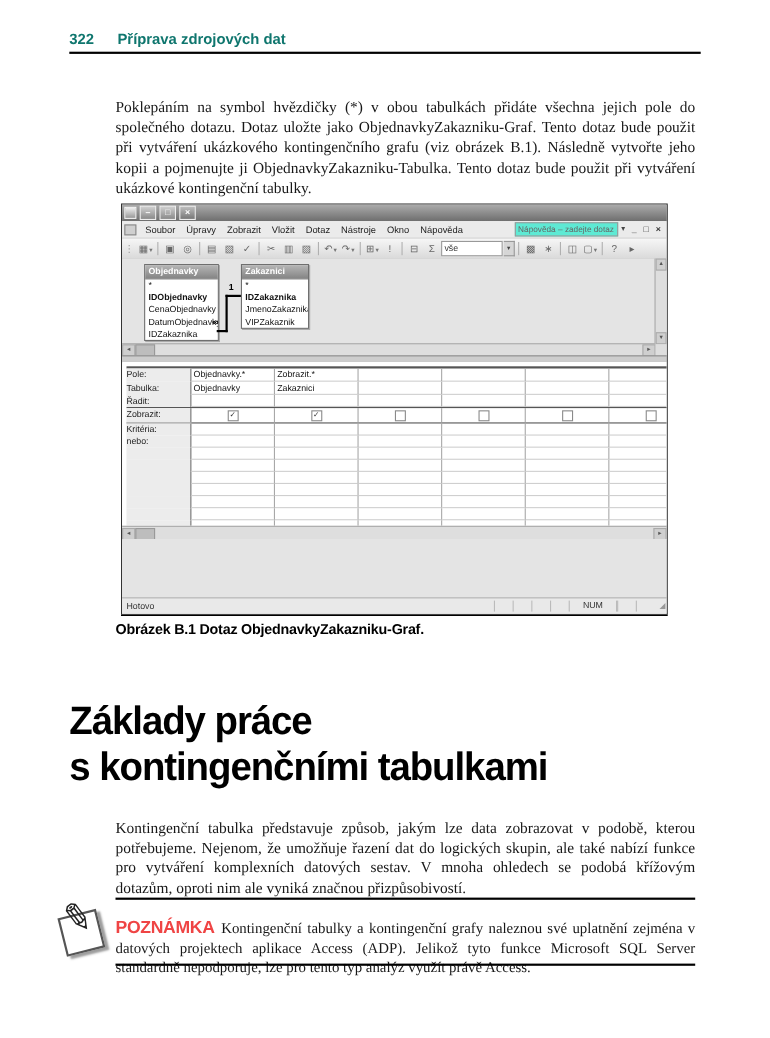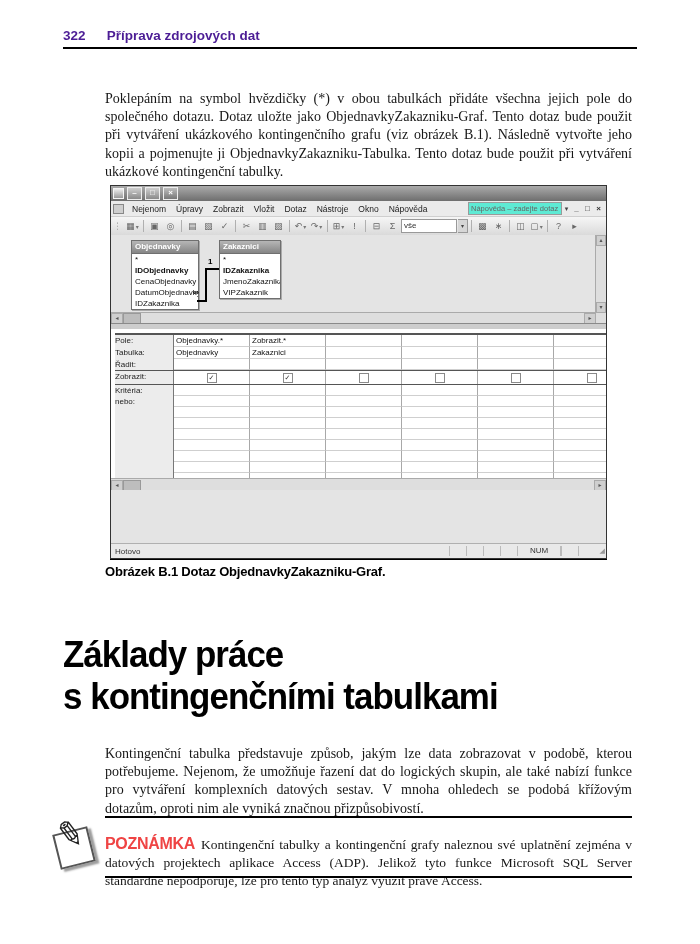--- a/index.html
+++ b/index.html
@@ -2,21 +2,21 @@
 <html><head>
 <meta charset="utf-8">
 <style>
   html,body{margin:0;padding:0;}
   body{width:700px;height:944px;background:#ffffff;position:relative;
        font-family:"Liberation Serif",serif;color:#111;}
   .abs{position:absolute;}
 
   
   .running-head{top:28px;left:63px;width:574px;font-family:"Liberation Sans",sans-serif;
-    font-weight:bold;font-size:13.5px;color:#4c1d95;}
+    font-weight:bold;font-size:13.5px;color:#0f766e;}
   .running-head .pagenum{display:inline-block;width:40px;}
   .head-rule{top:47px;left:63px;width:574px;border-top:2px solid #000;}
   .para{left:105px;width:527px;font-size:14px;line-height:18.2px;text-align:justify;color:#171717;}
   .intro{top:76px;}
   .body2{top:731px;}
   .fig-caption{top:564px;left:105px;font-family:"Liberation Sans",sans-serif;font-weight:bold;
     font-size:13px;letter-spacing:-0.2px;color:#000;}
   .h1{left:63px;top:634px;font-family:"Liberation Sans",sans-serif;font-weight:bold;
     font-size:36px;line-height:42px;letter-spacing:-1px;color:#000;transform:scaleX(.97);transform-origin:left top;}
   .note-rule-top{top:816px;left:105px;width:527px;border-top:2px solid #000;}
@@ -125,21 +125,21 @@
 
   <div class="titlebar">
     <span class="appicon"></span>
     <span class="wbtn">–</span>
     <span class="wbtn">□</span>
     <span class="wbtn close">×</span>
   </div>
 
   <div class="menubar">
     <span class="child-icon"></span>
-    <span class="mitem">Nejenom</span>
+    <span class="mitem">Soubor</span>
     <span class="mitem">Úpravy</span>
     <span class="mitem">Zobrazit</span>
     <span class="mitem">Vložit</span>
     <span class="mitem">Dotaz</span>
     <span class="mitem">Nástroje</span>
     <span class="mitem">Okno</span>
     <span class="mitem">Nápověda</span>
     <span class="mspacer"></span>
     <span class="helpbox">Nápověda – zadejte dotaz</span>
     <span class="helpdd">▾</span>

